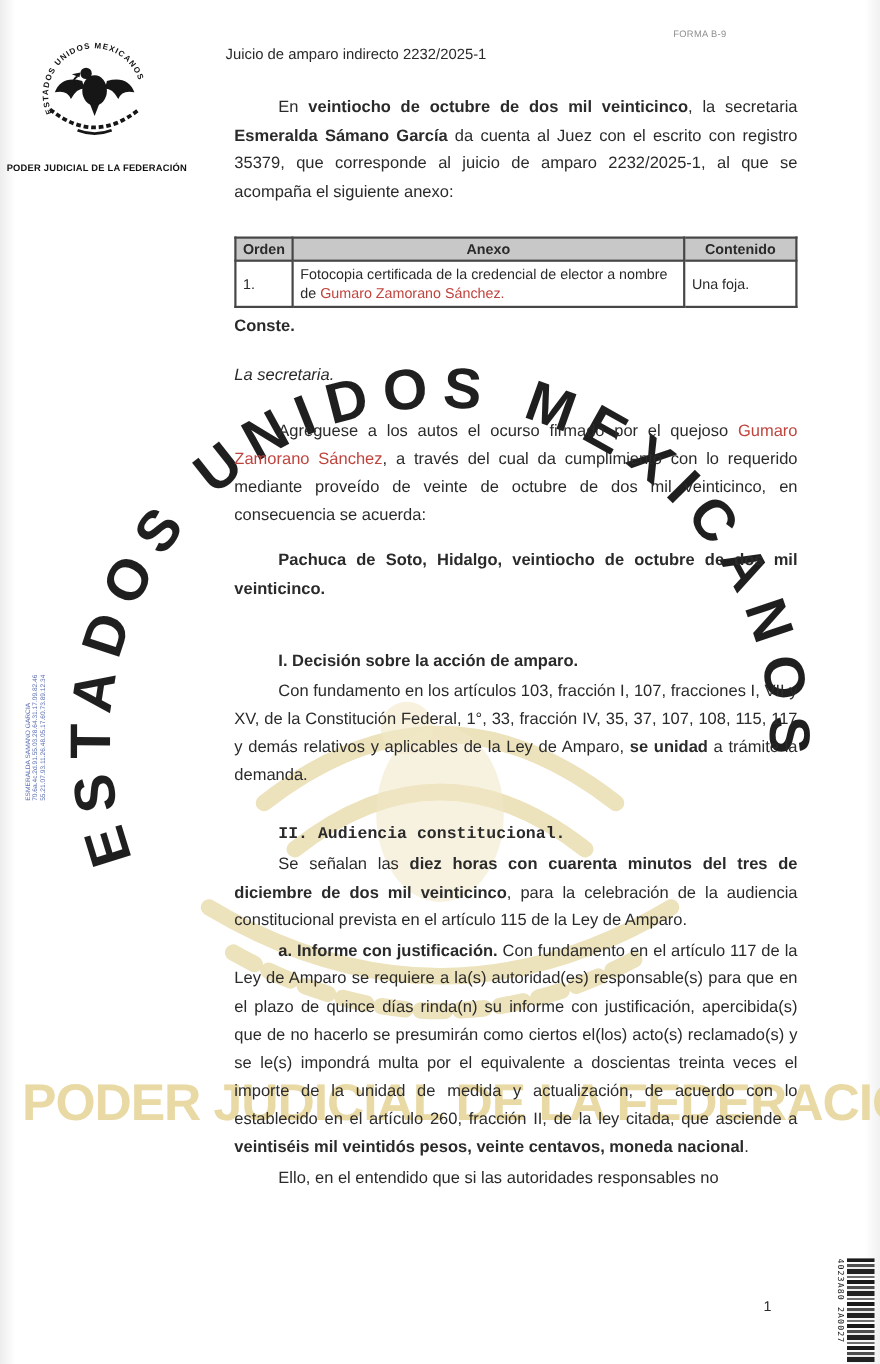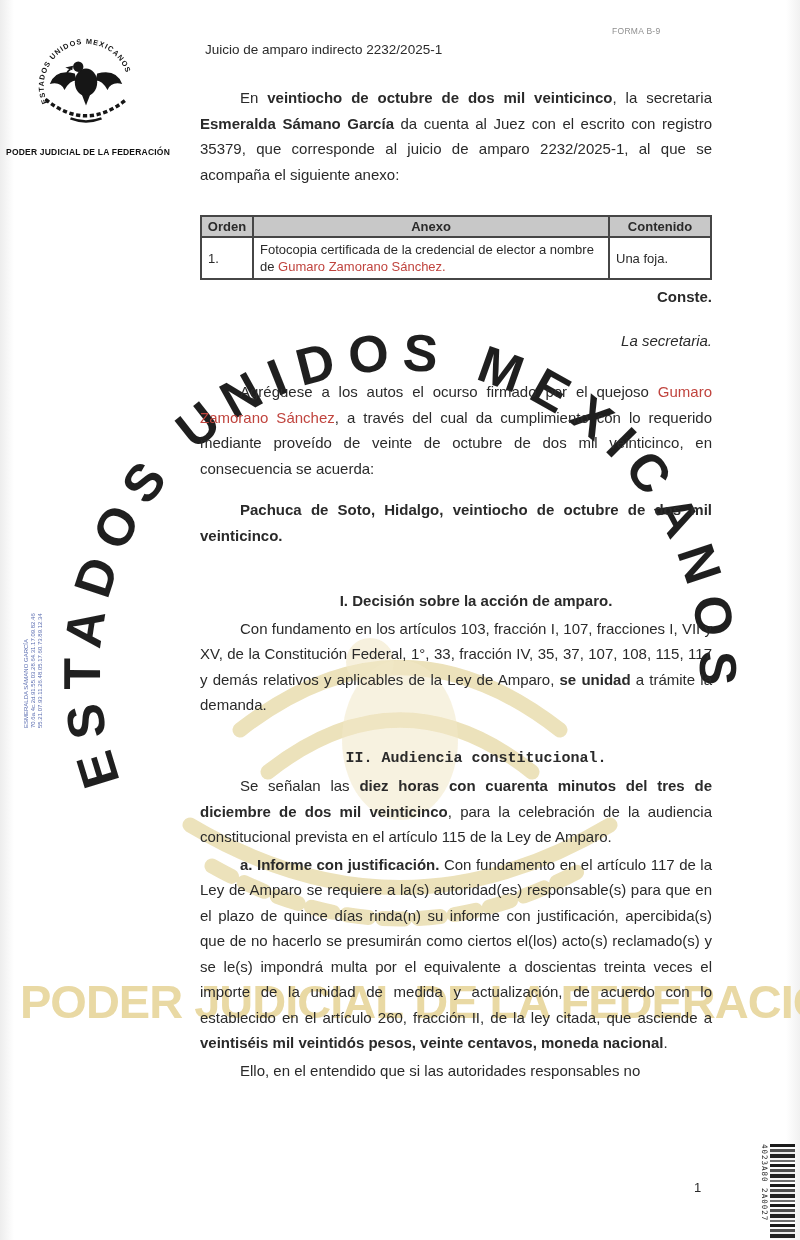--- a/index.html
+++ b/index.html
@@ -16,27 +16,27 @@
   }
   
   .seal{position:absolute;left:30px;top:20px;z-index:3;}
   .institution{
     position:absolute;left:4px;top:147px;width:168px;z-index:3;
     text-align:center;font-size:8.5px;font-weight:bold;letter-spacing:.2px;color:#111;
   }
   .forma{position:absolute;left:612px;top:26px;z-index:3;font-size:8.5px;color:#8f8f8f;letter-spacing:.3px;}
   .case-title{position:absolute;left:205px;top:42px;z-index:3;font-size:13.5px;font-weight:normal;}
   
-  .content{position:absolute;left:200px;top:85px;width:512px;z-index:2;
+  .content{position:absolute;left:213px;top:85px;width:512px;z-index:2;
     font-size:15px;line-height:25.5px;text-align:justify;}
   .para{margin:0;text-indent:40px;}
   .para .b{font-weight:bold;}
   .para .red{color:#c0443e;}
-  .heading{margin:0;text-indent:40px;font-weight:bold;text-align:center;}
-  .right-line{margin:0;text-align:right;}
+  .heading{margin:0;text-indent:40px;font-weight:bold;text-align:left;}
+  .right-line{margin:0;}
   .bold{font-weight:bold;}
   
   table.annex{border-collapse:collapse;width:100%;margin-top:28px;font-size:13px;line-height:17px;}
   table.annex th{
     border:2px solid #464646;background:#c8c8c8;font-weight:bold;text-align:center;
     padding:1px 4px;font-size:13px;
   }
   table.annex td{border:2px solid #464646;padding:3px 6px;vertical-align:middle;text-align:left;}
   td.c-orden{text-align:right;padding-right:8px;}
   td.c-contenido{text-align:center;}

